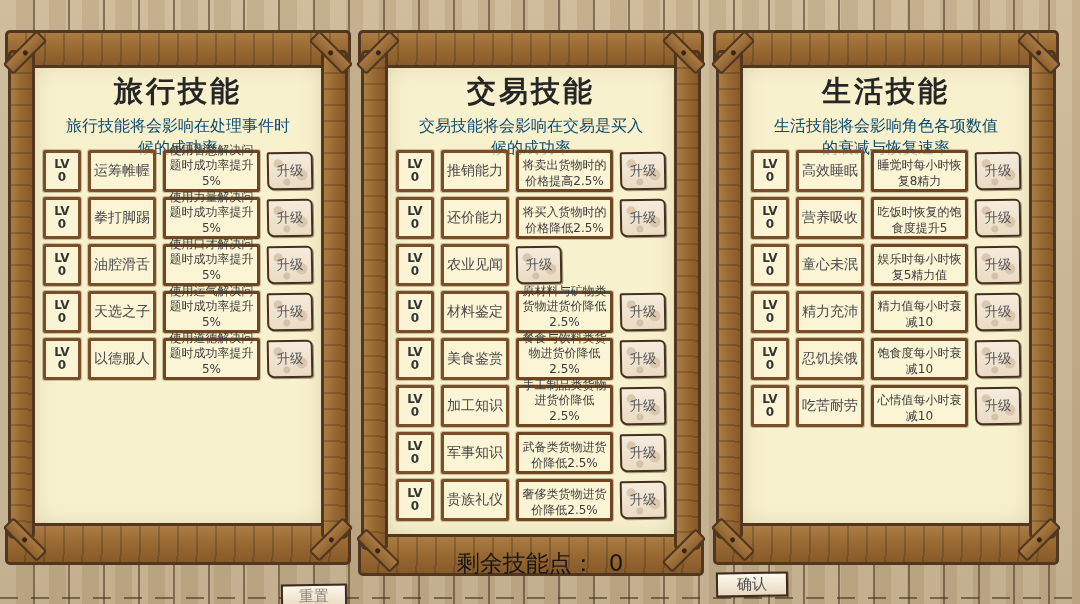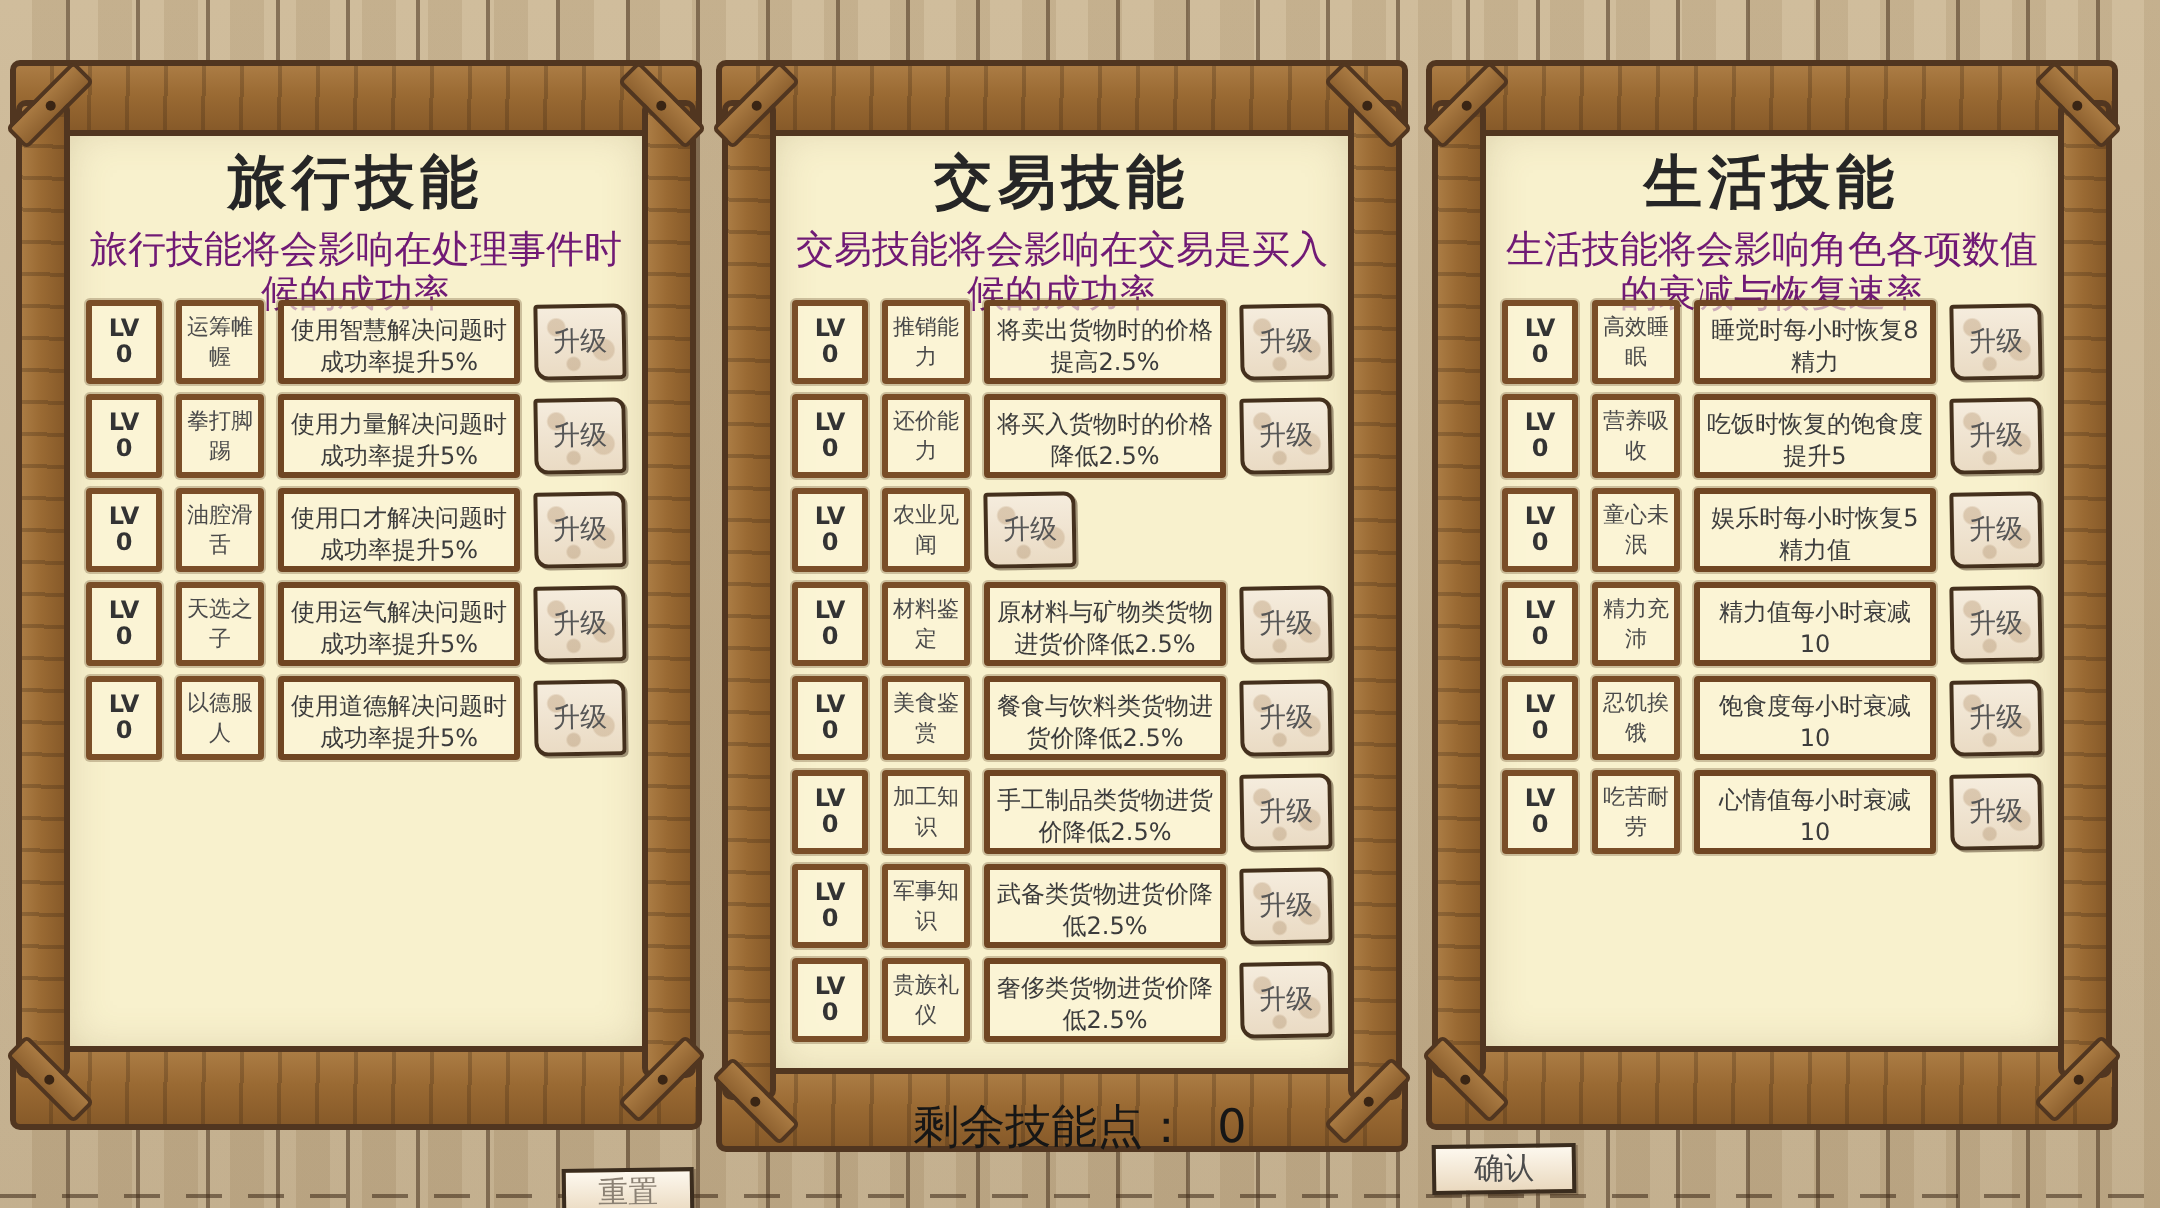--- a/index.html
+++ b/index.html
@@ -49,28 +49,28 @@
   .wedge::after{content:"";position:absolute;width:5px;height:5px;border-radius:50%;
     background:#3a2514;left:50%;top:50%;transform:translate(-50%,-50%);}
   .w-tl{left:-7px;top:15px;transform:rotate(-45deg);}
   .w-tr{right:-7px;top:15px;transform:rotate(45deg);}
   .w-bl{left:-7px;bottom:18px;transform:rotate(45deg);}
   .w-br{right:-7px;bottom:18px;transform:rotate(-45deg);}
 
   
   .panel-title{margin-top:12px;text-align:center;font-size:29px;font-weight:700;
     color:#262626;letter-spacing:3px;}
-  .panel-subtitle{text-align:center;font-size:19px;line-height:21.5px;color:#701a75;margin-top:3px;}
+  .panel-subtitle{text-align:center;font-size:16px;line-height:21.5px;color:#0c4a6e;margin-top:3px;}
   .rows{position:absolute;left:13px;right:13px;top:90px;display:flex;flex-direction:column;gap:5px;}
   .skill-row{display:flex;height:42px;gap:7px;align-items:stretch;}
   .box{border:3px solid #7a4e28;border-radius:2px;background:rgba(252,246,216,.65);
     display:flex;align-items:center;justify-content:center;box-sizing:border-box;
     box-shadow:0 0 0 1px rgba(90,60,30,.28);}
   .lv-box{width:38px;flex-direction:column;font-size:12px;line-height:13px;color:#333;font-weight:600;}
-  .name-box{width:44px;font-size:11px;color:#4a4a4a;text-align:center;padding:0 1px;}
+  .name-box{width:68px;font-size:14px;color:#4a4a4a;text-align:left;padding:0 1px;}
   .desc-box{flex:1;font-size:12px;line-height:15.5px;color:#3c3c3c;text-align:center;
     padding:0 2px;border-color:#6f4522;align-items:flex-end;}
   .upgrade-btn{
     width:46px;height:38px;align-self:center;cursor:pointer;box-sizing:border-box;
     border:2px solid #44301d;border-radius:2px 6px 3px 7px;
     background:
       radial-gradient(circle at 22% 28%, rgba(190,160,125,.45) 0 4px, transparent 5px),
       radial-gradient(circle at 78% 62%, rgba(190,160,125,.40) 0 5px, transparent 6px),
       radial-gradient(circle at 42% 82%, rgba(175,145,110,.38) 0 3px, transparent 4px),
       linear-gradient(#f5ecdd,#eadbc4);

